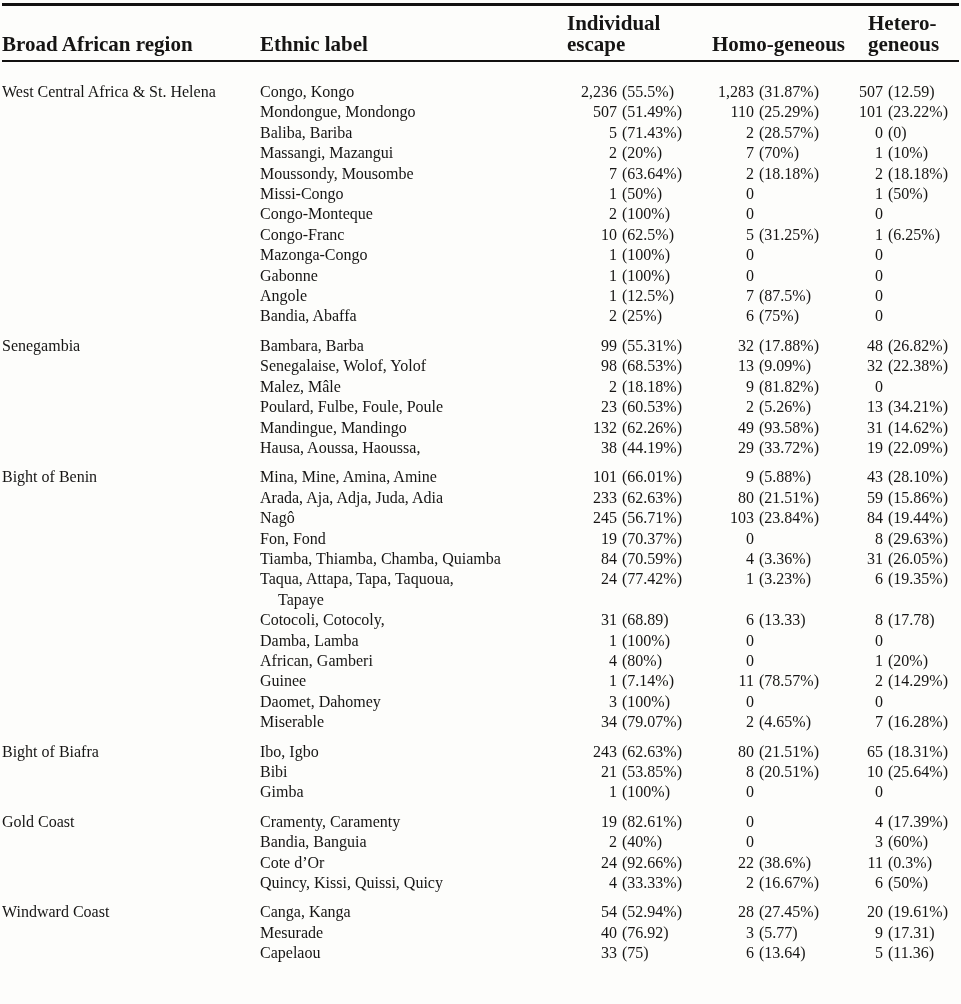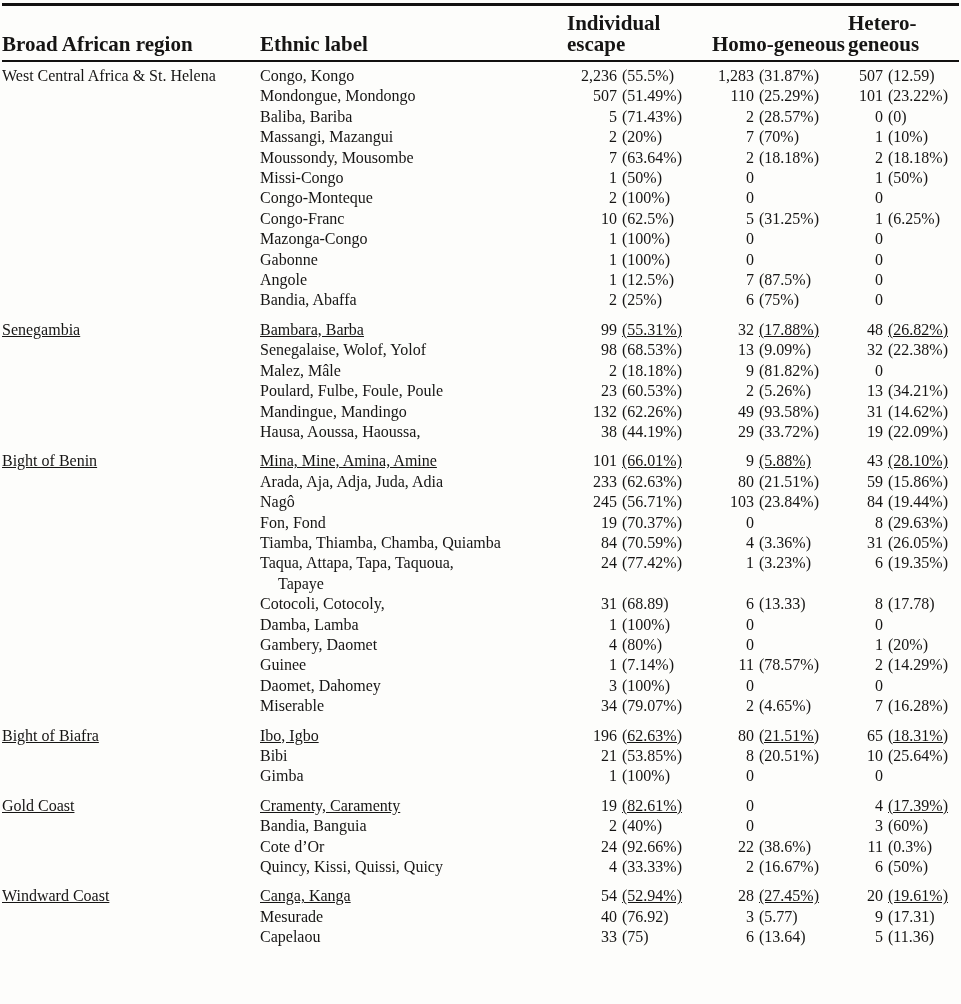--- a/index.html
+++ b/index.html
@@ -34,32 +34,32 @@
     border-bottom: 2px solid #121110;
     vertical-align: bottom;
     text-align: left;
     font-weight: bold;
     font-size: 21px;
     line-height: 21px;
     padding: 7px 0 5px 0;
   }
   .th-inner { display: block; }
   .th-wrap-escape { width: 100px; }
-  .th-wrap-hetero { width: 82px; }
+  .th-wrap-hetero { width: 82px; margin-left: 20px; }
 
   tbody td {
     vertical-align: top;
     font-size: 16px;
     line-height: 20.4px;
     padding: 0;
     white-space: nowrap;
     overflow: visible;
   }
-  tbody tr.first-row > td { padding-top: 4px; }
-  tbody tr.group-gap > td { padding-top: 9px; text-decoration: underline; }
+  tbody tr.first-row > td { padding-top: 20px; }
+  tbody tr.group-gap > td { padding-top: 9px; }
 
   td.num-cell .cnt {
     display: inline-block;
     text-align: right;
     white-space: nowrap;
   }
   td.cell-escape .cnt { width: 50px; }
   td.cell-homo   .cnt { width: 42px; }
   td.cell-hetero .cnt { width: 35px; }
   td.num-cell .pct { padding-left: 5px; }
@@ -329,21 +329,21 @@
           <td>
             <div>Damba, Lamba</div>
           </td>
           <td class="num-cell cell-escape"><span class="cnt">1</span><span class="pct">(100%)</span></td>
           <td class="num-cell cell-homo"><span class="cnt">0</span></td>
           <td class="num-cell cell-hetero"><span class="cnt">0</span></td>
         </tr>
         <tr>
           <td></td>
           <td>
-            <div>Gambery, Daomet</div>
+            <div>African, Gamberi</div>
           </td>
           <td class="num-cell cell-escape"><span class="cnt">4</span><span class="pct">(80%)</span></td>
           <td class="num-cell cell-homo"><span class="cnt">0</span></td>
           <td class="num-cell cell-hetero"><span class="cnt">1</span><span class="pct">(20%)</span></td>
         </tr>
         <tr>
           <td></td>
           <td>
             <div>Guinee</div>
           </td>
@@ -367,21 +367,21 @@
           </td>
           <td class="num-cell cell-escape"><span class="cnt">34</span><span class="pct">(79.07%)</span></td>
           <td class="num-cell cell-homo"><span class="cnt">2</span><span class="pct">(4.65%)</span></td>
           <td class="num-cell cell-hetero"><span class="cnt">7</span><span class="pct">(16.28%)</span></td>
         </tr>
         <tr class="group-gap">
           <td>Bight of Biafra</td>
           <td>
             <div>Ibo, Igbo</div>
           </td>
-          <td class="num-cell cell-escape"><span class="cnt">196</span><span class="pct">(62.63%)</span></td>
+          <td class="num-cell cell-escape"><span class="cnt">243</span><span class="pct">(62.63%)</span></td>
           <td class="num-cell cell-homo"><span class="cnt">80</span><span class="pct">(21.51%)</span></td>
           <td class="num-cell cell-hetero"><span class="cnt">65</span><span class="pct">(18.31%)</span></td>
         </tr>
         <tr>
           <td></td>
           <td>
             <div>Bibi</div>
           </td>
           <td class="num-cell cell-escape"><span class="cnt">21</span><span class="pct">(53.85%)</span></td>
           <td class="num-cell cell-homo"><span class="cnt">8</span><span class="pct">(20.51%)</span></td>

